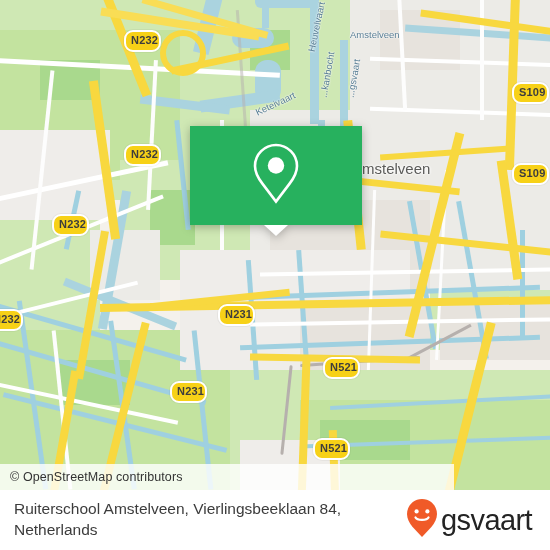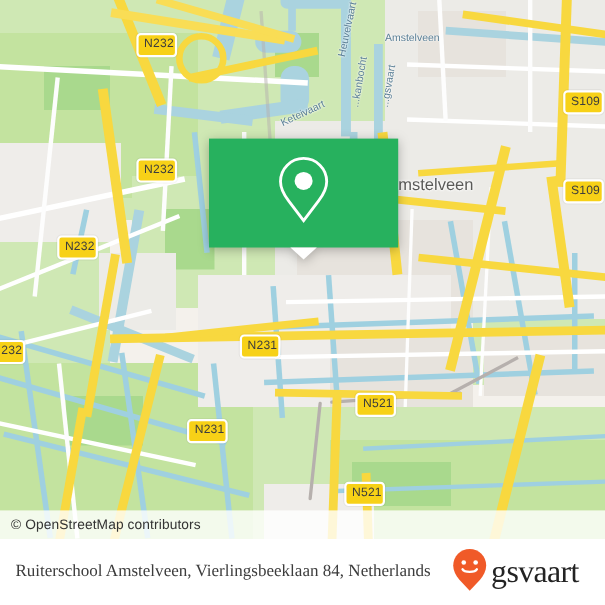--- a/index.html
+++ b/index.html
@@ -38,24 +38,24 @@
   .road-major-c { position: absolute; background: #f9dd55; }
   .road-minor { position: absolute; background: #ffffff; }
   .road-thin { position: absolute; background: #fdfdfd; }
   .rail { position: absolute; background: #b6b0ad; }
 
   
   .shield {
     position: absolute;
     background: #f7d117;
     border: 2px solid #ffffff;
-    border-radius: 4px;
+    border-radius: 9px;
     color: #3d3d3d;
     font-size: 11px;
-    font-weight: normal;
+    font-weight: bold;
     line-height: 1;
     padding: 3px 1px 4px 5px;
     letter-spacing: .2px;
     white-space: nowrap;
     box-shadow: 0 0 0 1px rgba(0,0,0,0.04);
   }
 
   
   .place-label {
     position: absolute;
@@ -67,21 +67,21 @@
   .water-label {
     position: absolute;
     color: #5a7f96;
     font-size: 9.5px;
     white-space: nowrap;
     text-shadow: 0 0 2px #fff, 0 0 2px #fff;
   }
 
   
   #attrib {
-    position: absolute; left: 0; bottom: 0; width: 550px; height: 26px;
+    position: absolute; left: 0; bottom: 0; width: 454px; height: 26px;
     background: rgba(255,255,255,0.80);
     display: flex; align-items: center;
   }
   #attrib span {
     font-size: 12.5px; color: #333; padding-left: 10px; letter-spacing: .1px;
   }
 
   
   #callout {
     position: absolute; left: 190px; top: 126px; width: 172px;
@@ -102,22 +102,21 @@
     border-left: 12px solid transparent;
     border-right: 12px solid transparent;
     border-top: 11px solid #ffffff;
   }
 
   
   #footer {
     position: absolute; left: 0; top: 490px; width: 550px; height: 60px;
     background: #ffffff;
     display: flex; align-items: center; justify-content: space-between;
-    padding: 0 24px 0 14px;
-    font-family: Liberation Serif, serif;
+    padding: 0 18px 0 14px;
   }
   #footer-title {
     font-size: 15.5px; color: #3c3c3c; line-height: 1.35;
     max-width: 380px;
   }
   #brand { display: flex; align-items: center; gap: 3px; }
   #brand-word { font-size: 29px; color: #232323; letter-spacing: -0.6px; font-weight: 500; }
 </style>
 </head>
 <body>

